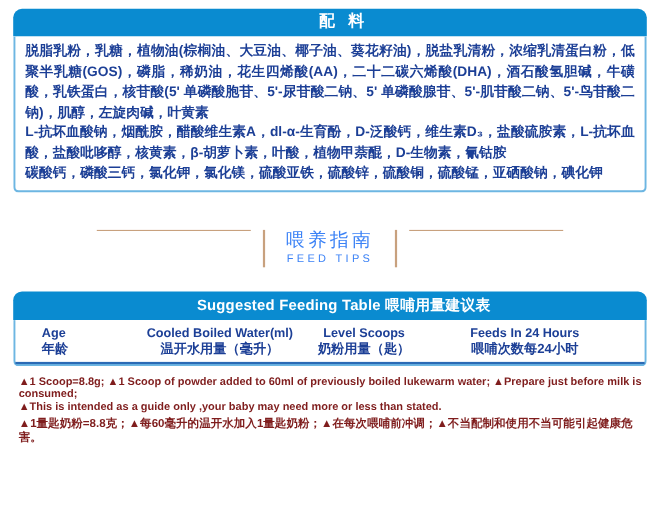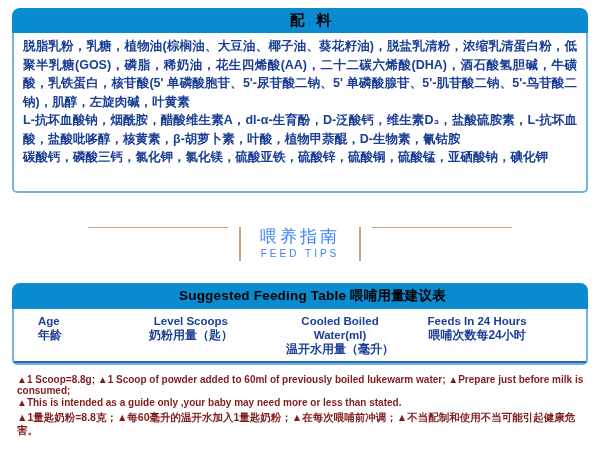--- a/index.html
+++ b/index.html
@@ -9,35 +9,35 @@
     overflow: hidden;
     font-family: "Liberation Sans", "DejaVu Sans", sans-serif;
   }
   .page { position: relative; width: 600px; height: 463px; }
 
   
   .card { margin: 0 12px; }
   .ingredients-card { padding-top: 8px; }
   .card-header {
     background: #0a8bd0;
-    color: #000000;
+    color: #ffffff;
     font-weight: bold;
     text-align: center;
     border-radius: 8px 8px 0 0;
     height: 25px;
     line-height: 25px;
     font-size: 14.5px;
     padding-left: 25px;
   }
   .ingredients-title { letter-spacing: 4px; }
   .ingredients-body {
     border: 2px solid #6db6e2;
     border-top: none;
     border-radius: 0 0 5px 5px;
-    padding: 4px 9px 24px 9px;
+    padding: 4px 9px 6px 9px;
     min-height: 122px;
     color: #1c3f96;
     font-weight: bold;
     font-size: 12.5px;
     line-height: 18.5px;
     text-align: justify;
   }
   .ingredients-body p { margin: 0; }
 
   
@@ -114,27 +114,27 @@
   </div>
 
   <section class="card table-card">
     <div class="card-header table-title">Suggested Feeding Table 喂哺用量建议表</div>
     <div class="table-body">
       <div class="trow thead">
         <div class="tcell c1">
           <div class="en">Age</div>
           <div class="zh">年龄</div>
         </div>
+        <div class="tcell c2">
+          <div class="en">Cooled Boiled Water(ml)</div>
+          <div class="zh">温开水用量（毫升）</div>
+        </div>
         <div class="tcell c3">
           <div class="en">Level Scoops</div>
           <div class="zh">奶粉用量（匙）</div>
-        </div>
-        <div class="tcell c2">
-          <div class="en">Cooled Boiled Water(ml)</div>
-          <div class="zh">温开水用量（毫升）</div>
         </div>
         <div class="tcell c4">
           <div class="en">Feeds In 24 Hours</div>
           <div class="zh">喂哺次数每24小时</div>
         </div>
       </div>
     </div>
   </section>
 
   <div class="notes">

